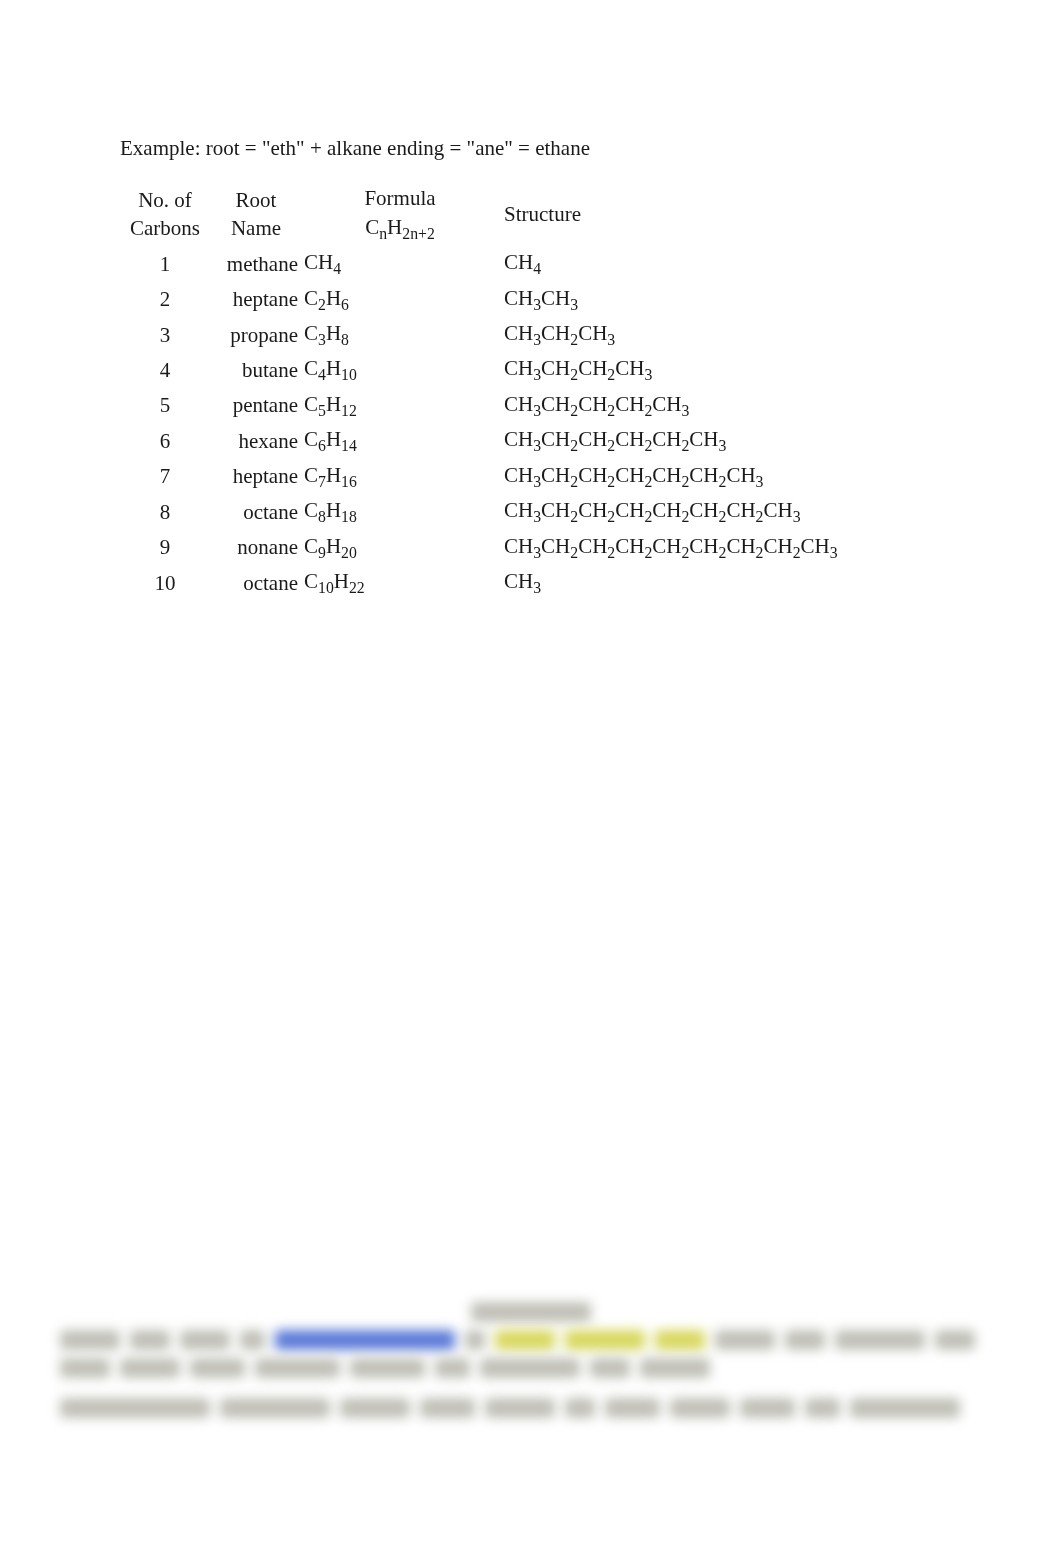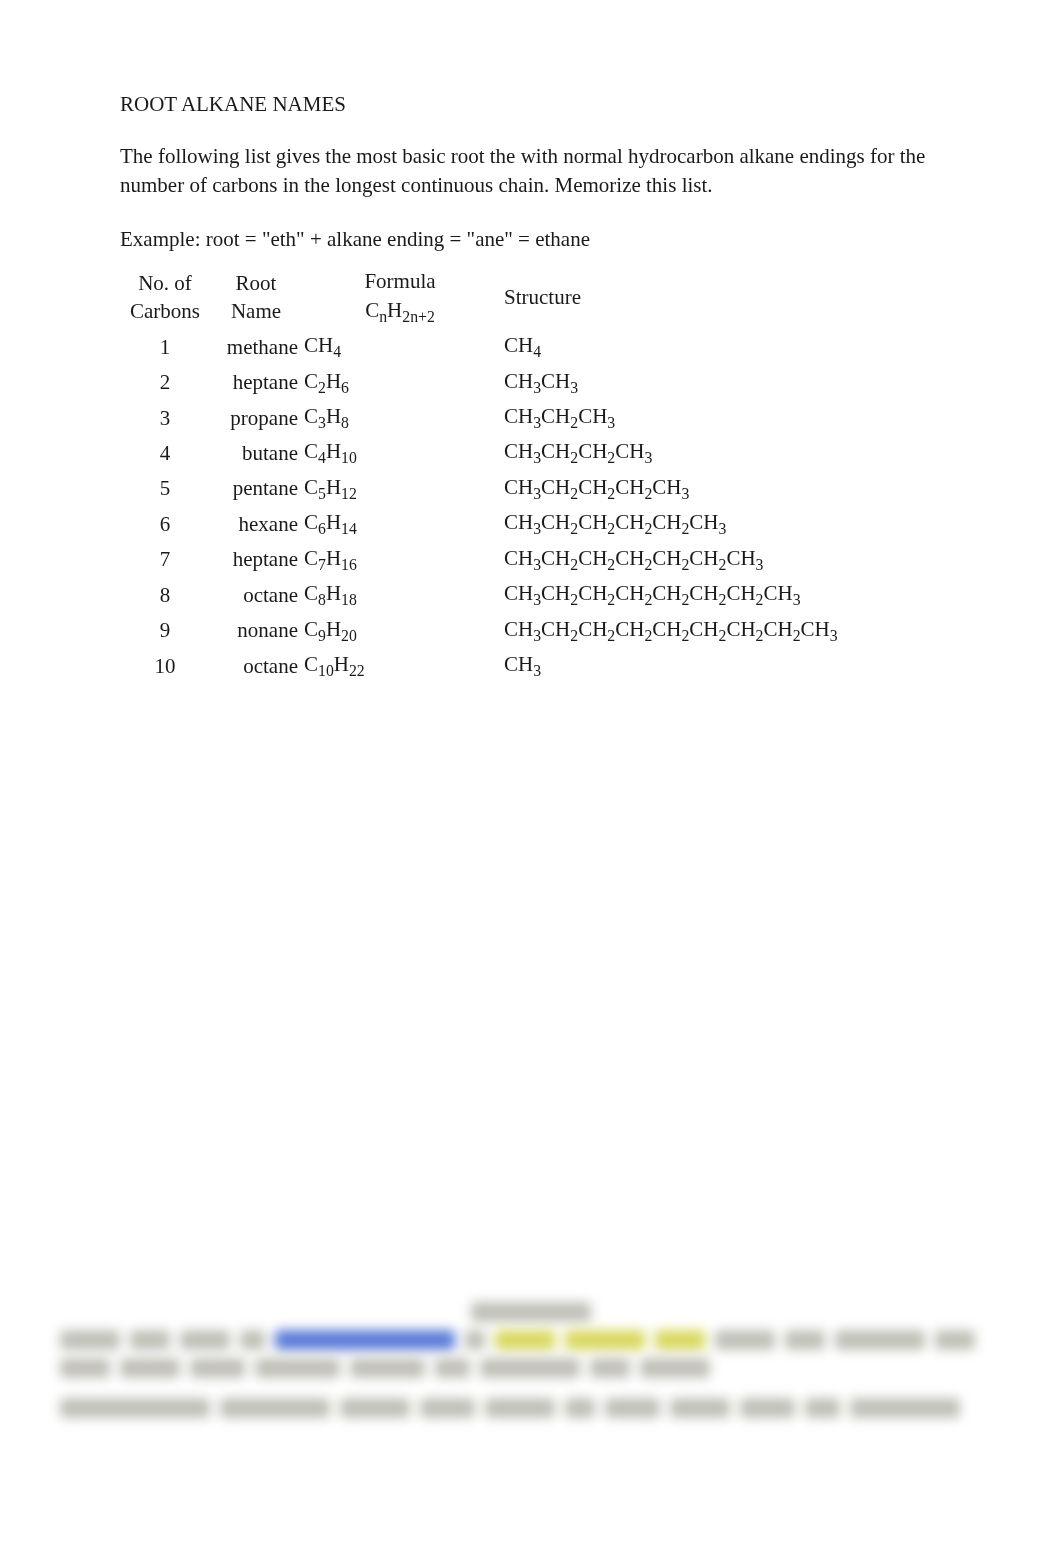--- a/index.html
+++ b/index.html
@@ -27,21 +27,21 @@
     }
     p {
       margin-bottom: 4px;
     }
     .para-space {
       height: 22px;
     }
     table {
       border-collapse: collapse;
       width: 100%;
-      margin-top: 12px;
+      margin-top: 20px;
     }
     td, th {
       font-weight: normal;
       text-align: left;
       padding: 2px 4px;
       vertical-align: middle;
     }
     th {
       text-align: center;
     }
@@ -94,23 +94,21 @@
       background: #5b7bd8;
     }
     .blur-highlight {
       background: #d8d860;
     }
   </style>
 </head>
 <body>
 
 <div class="content">
-  <h1>ROOT ALKANE NAMES</h1>
   <div class="para-space"></div>
-  <p>The following list gives the most basic root the with normal hydrocarbon alkane endings for the number of carbons in the longest continuous chain. Memorize this list.</p>
   <div class="para-space"></div>
   <p>Example: root = "eth" + alkane ending = "ane" = ethane</p>
 
   <table>
     <thead>
       <tr>
         <th class="col-carbons">
           <span>No. of</span><br>
           <span>Carbons</span>
         </th>

